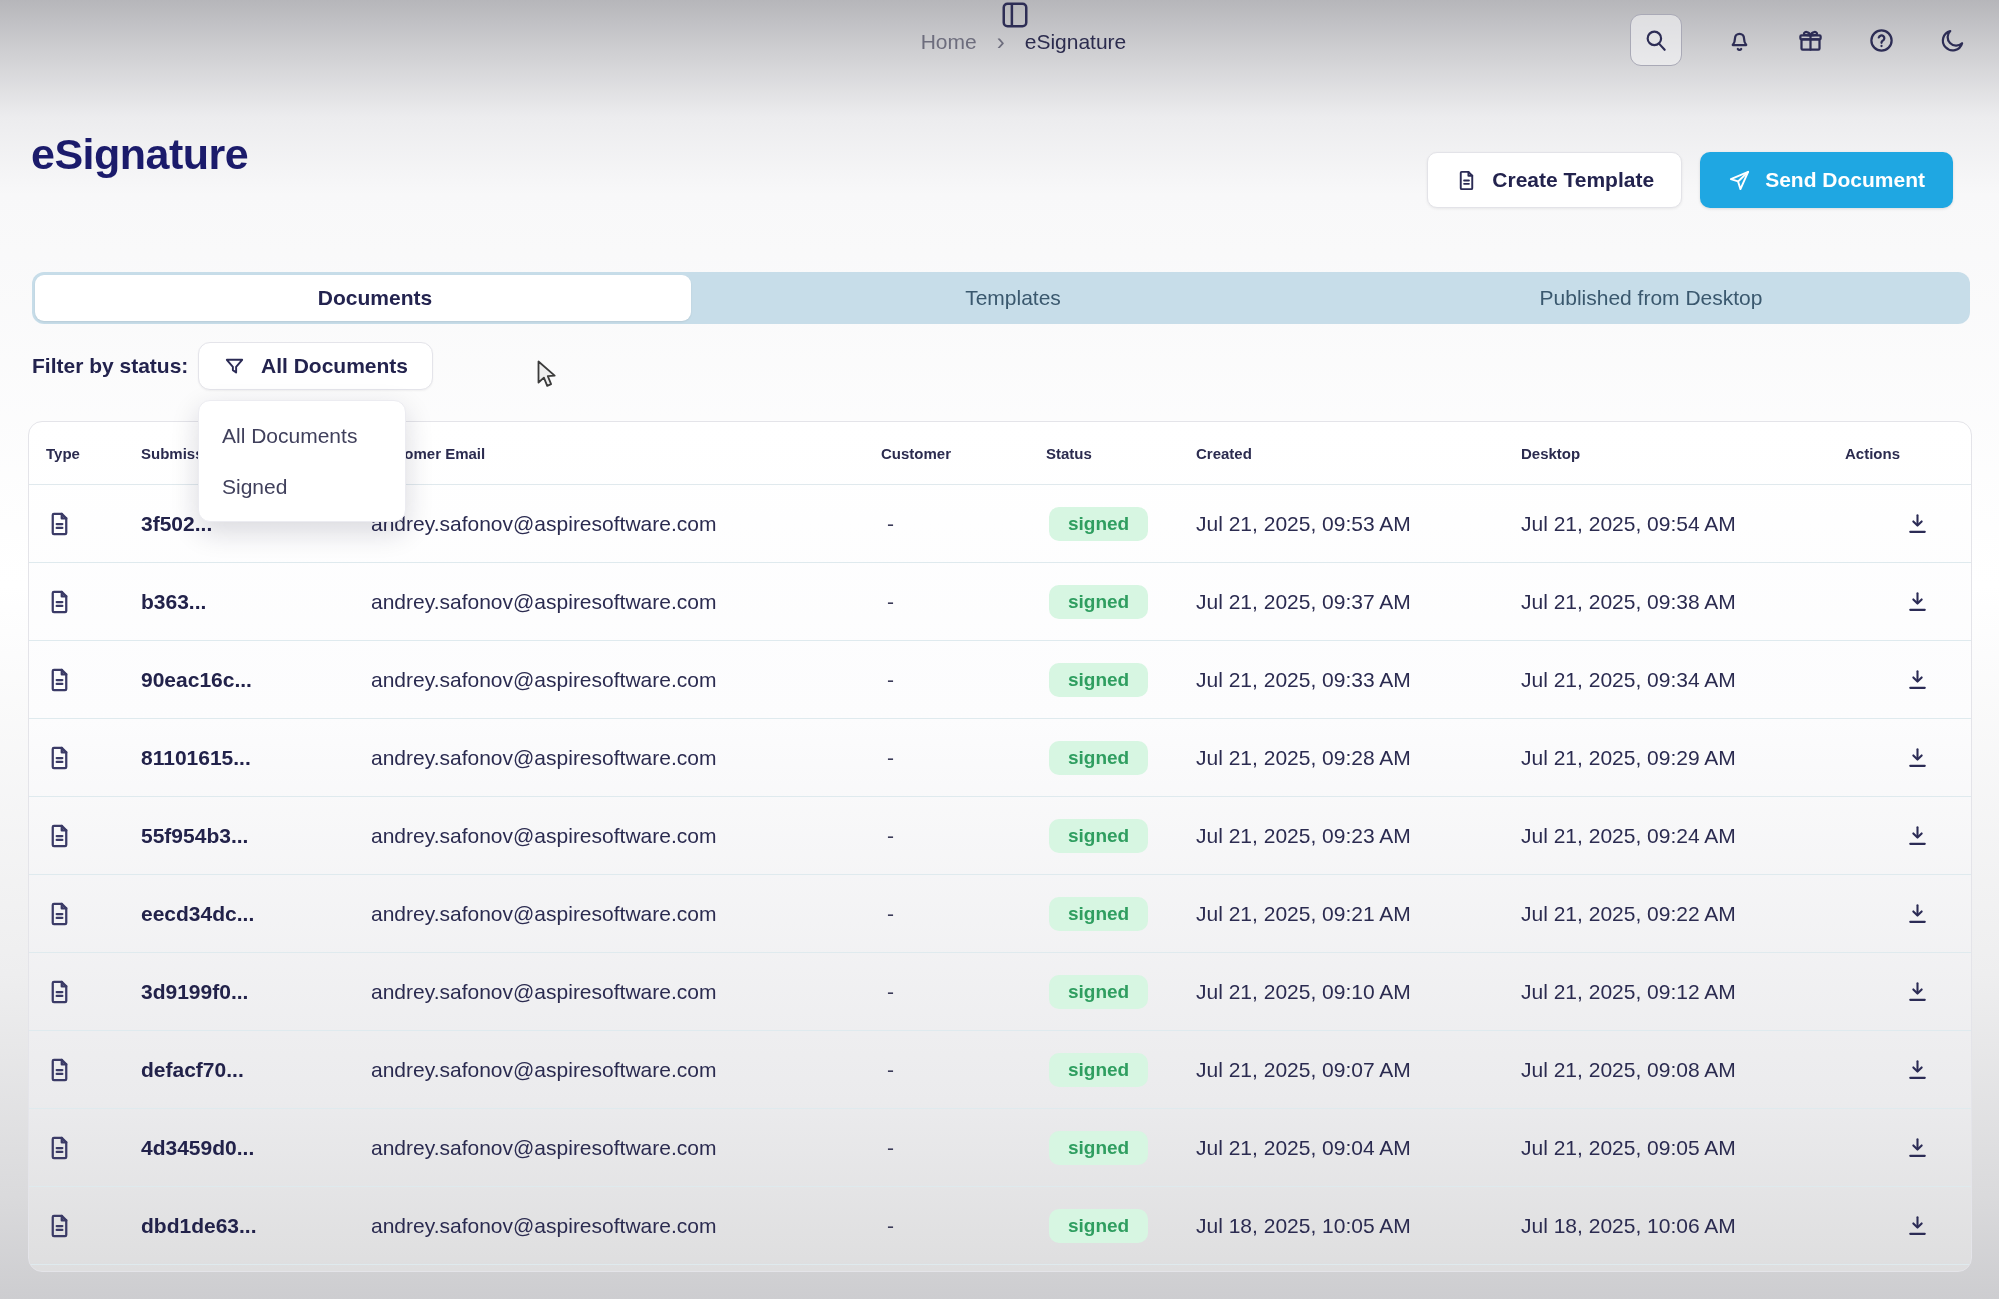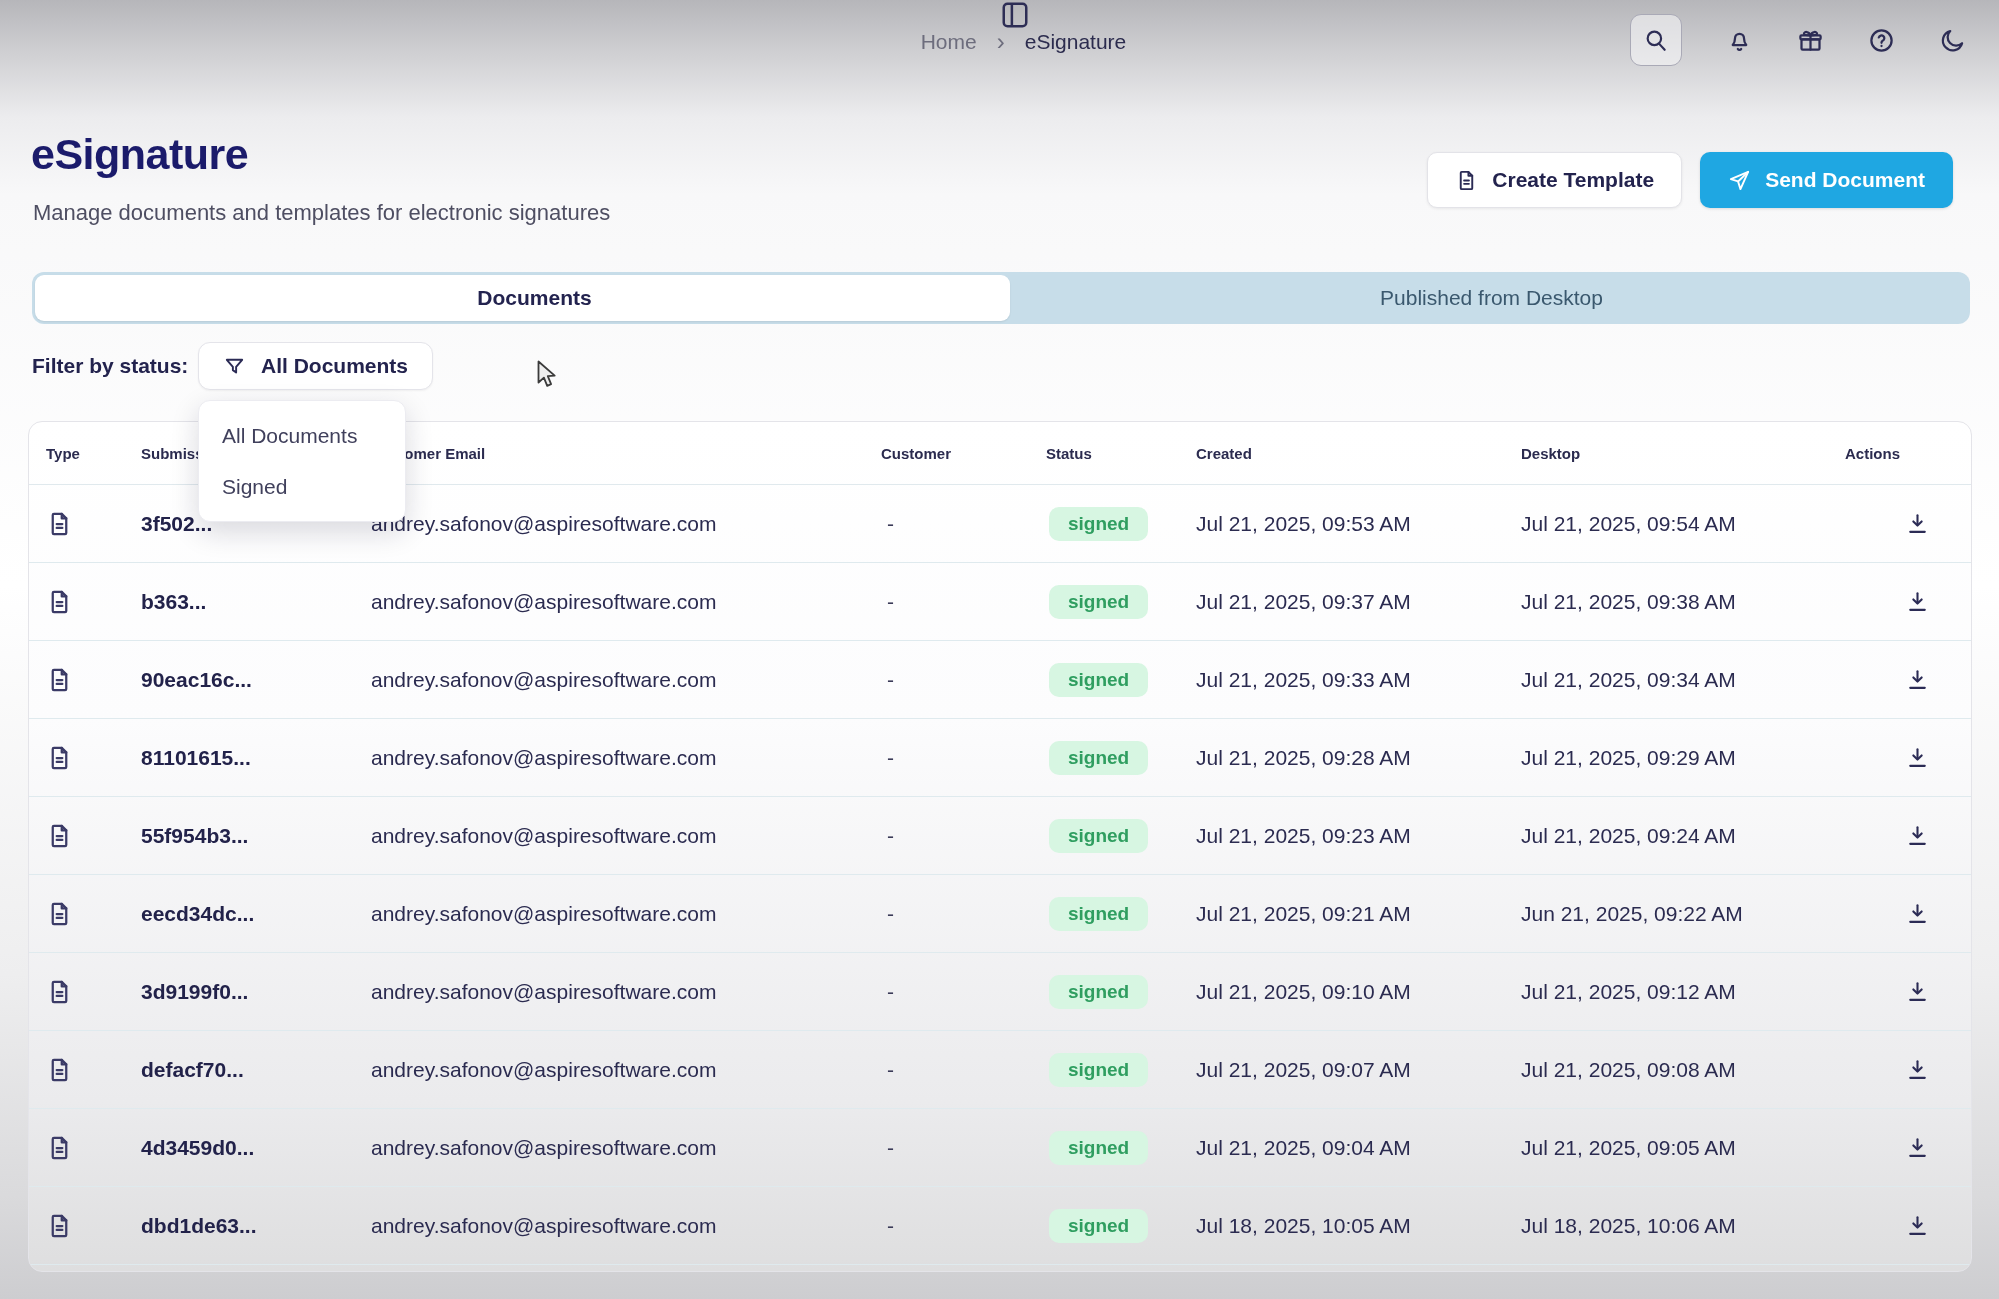--- a/index.html
+++ b/index.html
@@ -125,21 +125,20 @@
         <span>
           <svg width="27" height="27" viewBox="0 0 24 24" fill="none" stroke="#2d2d55" stroke-width="2" stroke-linejoin="round">
               <path d="M20.5 14.5A8.7 8.7 0 1 1 10 3.6a7.2 7.2 0 0 0 10.5 10.9z"></path>
             </svg>
         </span>
       </button>
     </div>
   </div>
 
   <div class="page-title">eSignature</div>
-  <div class="page-sub">Manage documents and templates for electronic signatures</div>
 
   <div class="header-actions">
     <button class="btn btn-secondary">
       <span>
         <svg width="23" height="23" viewBox="0 0 24 24" fill="none" stroke="#2b2b55" stroke-width="2" stroke-linecap="round" stroke-linejoin="round">
             <path d="M7 3h7l4 4v13a1 1 0 0 1-1 1H7a1 1 0 0 1-1-1V4a1 1 0 0 1 1-1z"></path>
             <path d="M14 3v4h4"></path>
             <line x1="9.5" y1="12" x2="14.5" y2="12"></line>
             <line x1="9.5" y1="15.5" x2="14.5" y2="15.5"></line>
           </svg>
@@ -152,20 +151,21 @@
             <path d="M21 3L3 10.5l7.5 2.5L13 21 21 3z"></path>
             <line x1="10.5" y1="13" x2="21" y2="3"></line>
           </svg>
       </span>
       <span>Send Document</span>
     </button>
   </div>
 
   <div class="tabbar">
     <div class="tab active">Documents</div>
+    <div class="tab">Templates</div>
     <div class="tab">Published from Desktop</div>
   </div>
 
   <div class="filter-label">Filter by status:</div>
   <button class="filter-btn">
     <span>
       <svg width="23" height="23" viewBox="0 0 24 24" fill="none" stroke="#2b2b55" stroke-width="2" stroke-linecap="round" stroke-linejoin="round">
           <path d="M4 5h16l-6.3 7.3v5.9l-3.4-2.4v-3.5L4 5z"></path>
         </svg>
     </span>
@@ -348,21 +348,21 @@
                 <line x1="9.5" y1="12" x2="14.5" y2="12"></line>
                 <line x1="9.5" y1="15.5" x2="14.5" y2="15.5"></line>
               </svg>
       </span>
     </span>
     <span class="cell c-id">eecd34dc...</span>
     <span class="cell c-email">andrey.safonov@aspiresoftware.com</span>
     <span class="cell c-cust">-</span>
     <span class="cell c-status"><span class="badge">signed</span></span>
     <span class="cell c-created">Jul 21, 2025, 09:21 AM</span>
-    <span class="cell c-updated">Jun 21, 2025, 09:22 AM</span>
+    <span class="cell c-updated">Jul 21, 2025, 09:22 AM</span>
     <span class="cell c-actions">
       <button class="dl">
         <span>
           <svg width="25" height="25" viewBox="0 0 24 24" fill="none" stroke="#2b2b55" stroke-width="2" stroke-linecap="round" stroke-linejoin="round">
                   <path d="M12 4v9"></path>
                   <path d="M8 10l4 4 4-4"></path>
                   <path d="M5 20h14"></path>
                 </svg>
         </span>
       </button>

